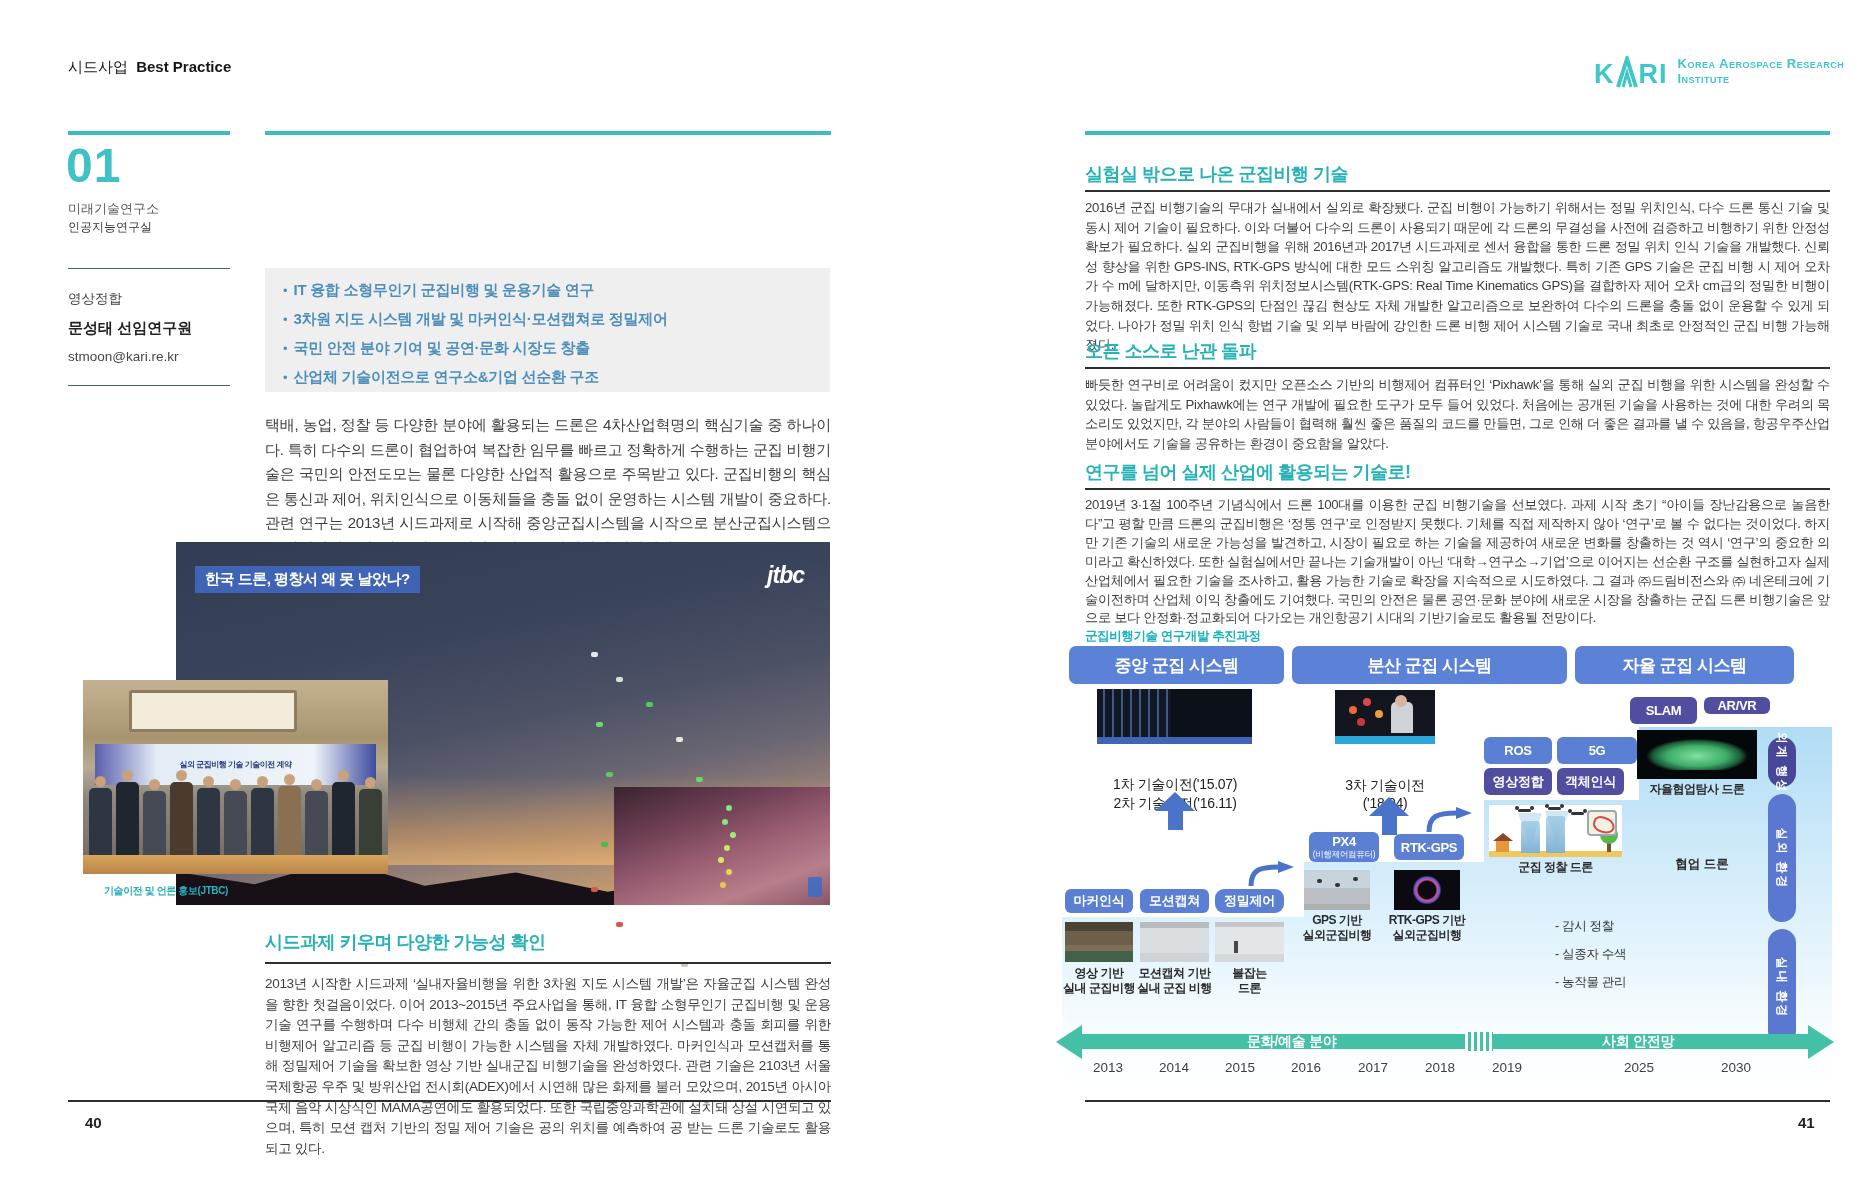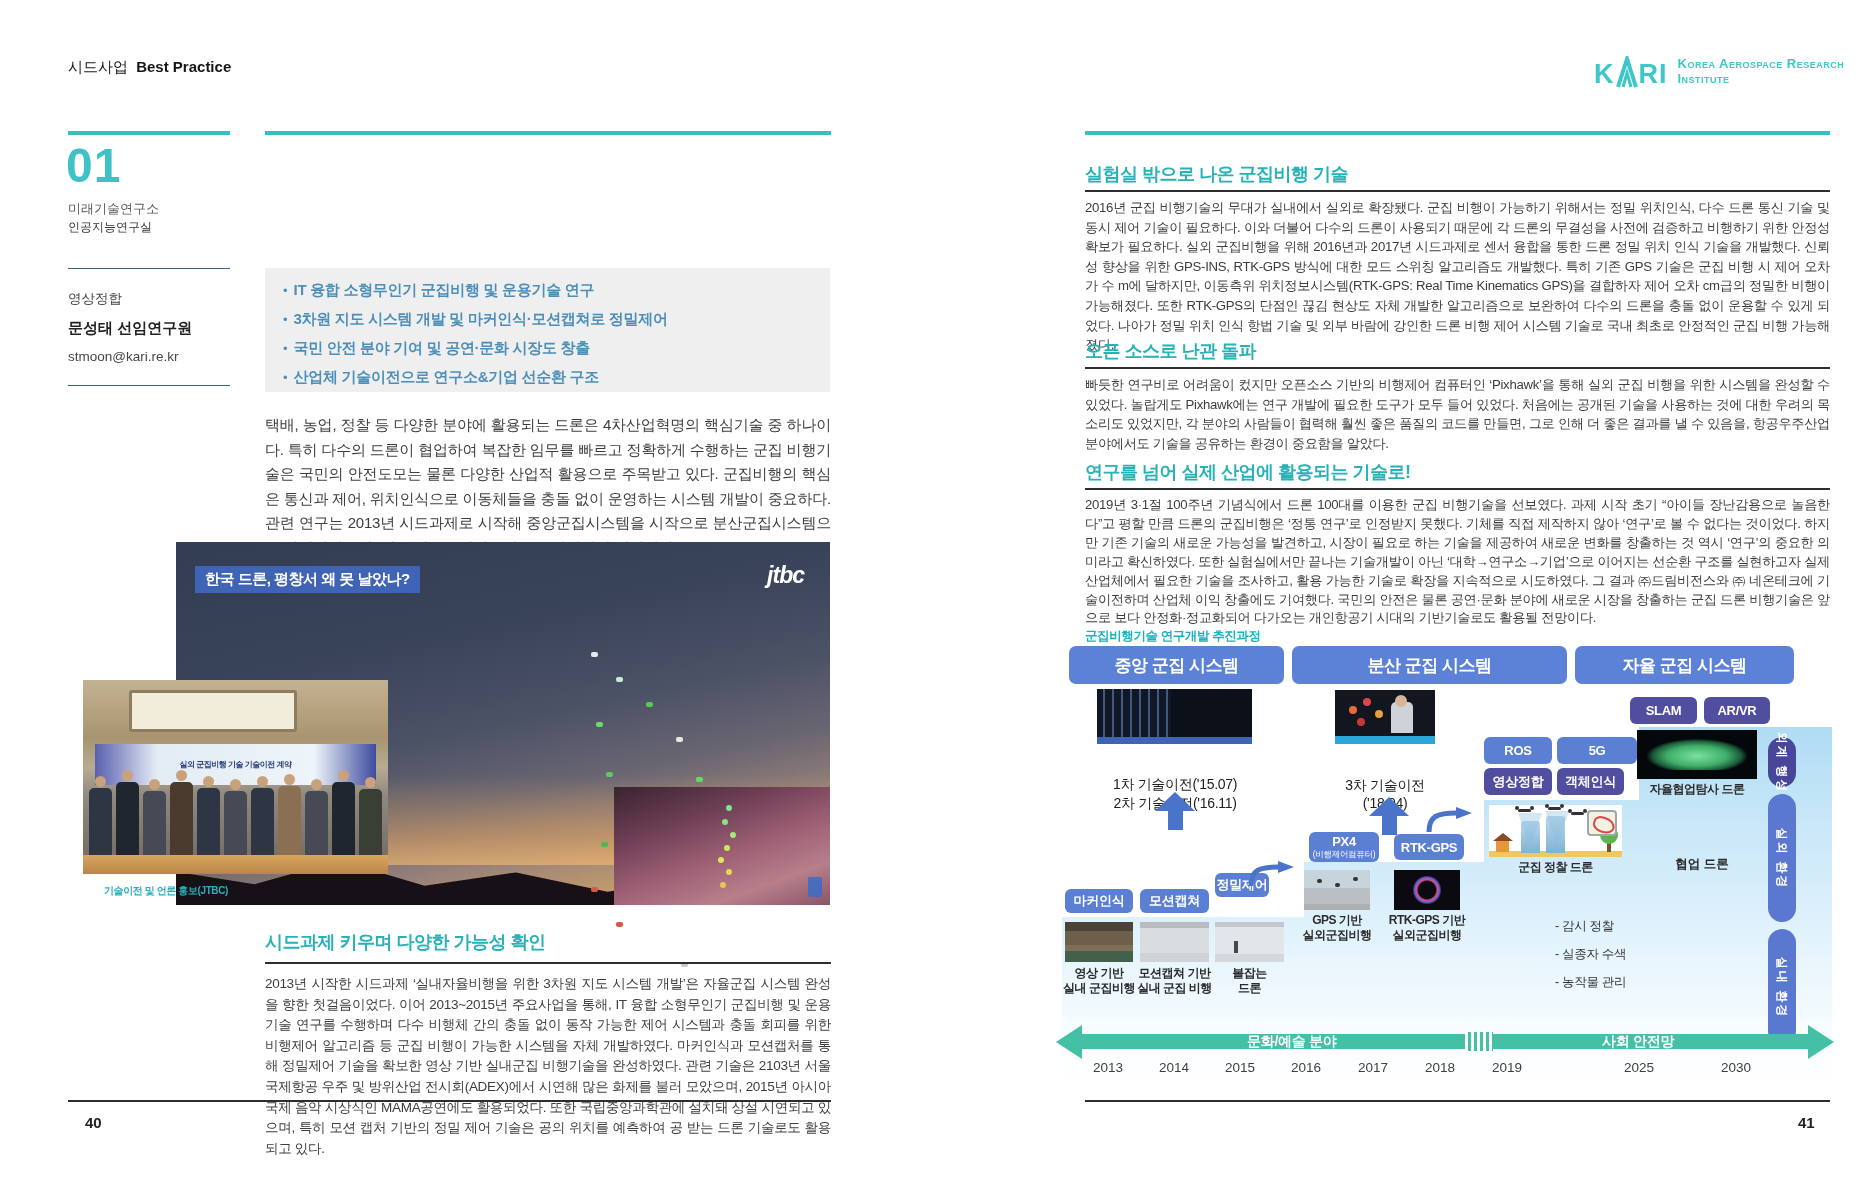--- a/index.html
+++ b/index.html
@@ -289,21 +289,21 @@
       <div class="dimg pic-expo" style="left:35px;top:45px;width:155px;height:55px;"></div>
       <div class="tcap" style="left:23px;top:104px;width:180px;">1차 기술이전('15.07)</div>
       <div class="tcap" style="left:23px;top:123px;width:180px;">2차 기술이전('16.11)</div>
       <div class="up-arrow" style="left:93px;top:148px;">
           <div class="head"></div>
           <div class="stem"></div>
         </div>
 
       <div class="dbox dblue" style="left:3px;top:245px;width:68px;height:24px;">마커인식</div>
       <div class="dbox dblue" style="left:78px;top:245px;width:69px;height:24px;">모션캡쳐</div>
-      <div class="dbox dblue" style="left:153px;top:229px;width:54px;height:24px;">정밀제어</div>
+      <div class="dbox dblue" style="left:153px;top:245px;width:69px;height:24px;border-radius:9px;">정밀제어</div>
 
       <div class="dimg pic-indoorA" style="left:3px;top:278px;width:68px;height:40px;"></div>
       <div class="dimg pic-indoorB" style="left:78px;top:278px;width:69px;height:40px;"></div>
       <div class="dimg pic-indoorC" style="left:153px;top:278px;width:69px;height:40px;"></div>
       <div class="dcap" style="left:-7px;top:322px;width:88px;">영상 기반
 실내 군집비행</div>
       <div class="dcap" style="left:68px;top:322px;width:89px;">모션캡쳐 기반
 실내 군집 비행</div>
       <div class="dcap" style="left:143px;top:322px;width:89px;">볼잡는
 드론</div>
@@ -361,21 +361,21 @@
 
       <div class="collab">협업 드론</div>
 
       <div class="apps">
         <div>- 감시 정찰</div>
         <div>- 실종자 수색</div>
         <div>- 농작물 관리</div>
       </div>
 
       <div class="dbox dpurple" style="left:568px;top:53px;width:67px;height:27px;">SLAM</div>
-      <div class="dbox dpurple" style="left:642px;top:53px;width:66px;height:27px;">AR/VR</div>
+      <div class="dbox dpurple" style="left:642px;top:53px;width:66px;height:17px;">AR/VR</div>
       <div class="dimg pic-scan" style="left:575px;top:86px;width:120px;height:49px;"></div>
       <div class="dcap" style="left:555px;top:138px;width:160px;">자율협업탐사 드론</div>
 
       <div class="pill dark" style="top:93px;height:50px;">
           <span>외계 행성</span>
         </div>
       <div class="pill" style="top:150px;height:128px;">
           <span>실외 환경</span>
         </div>
       <div class="pill" style="top:285px;height:116px;">

